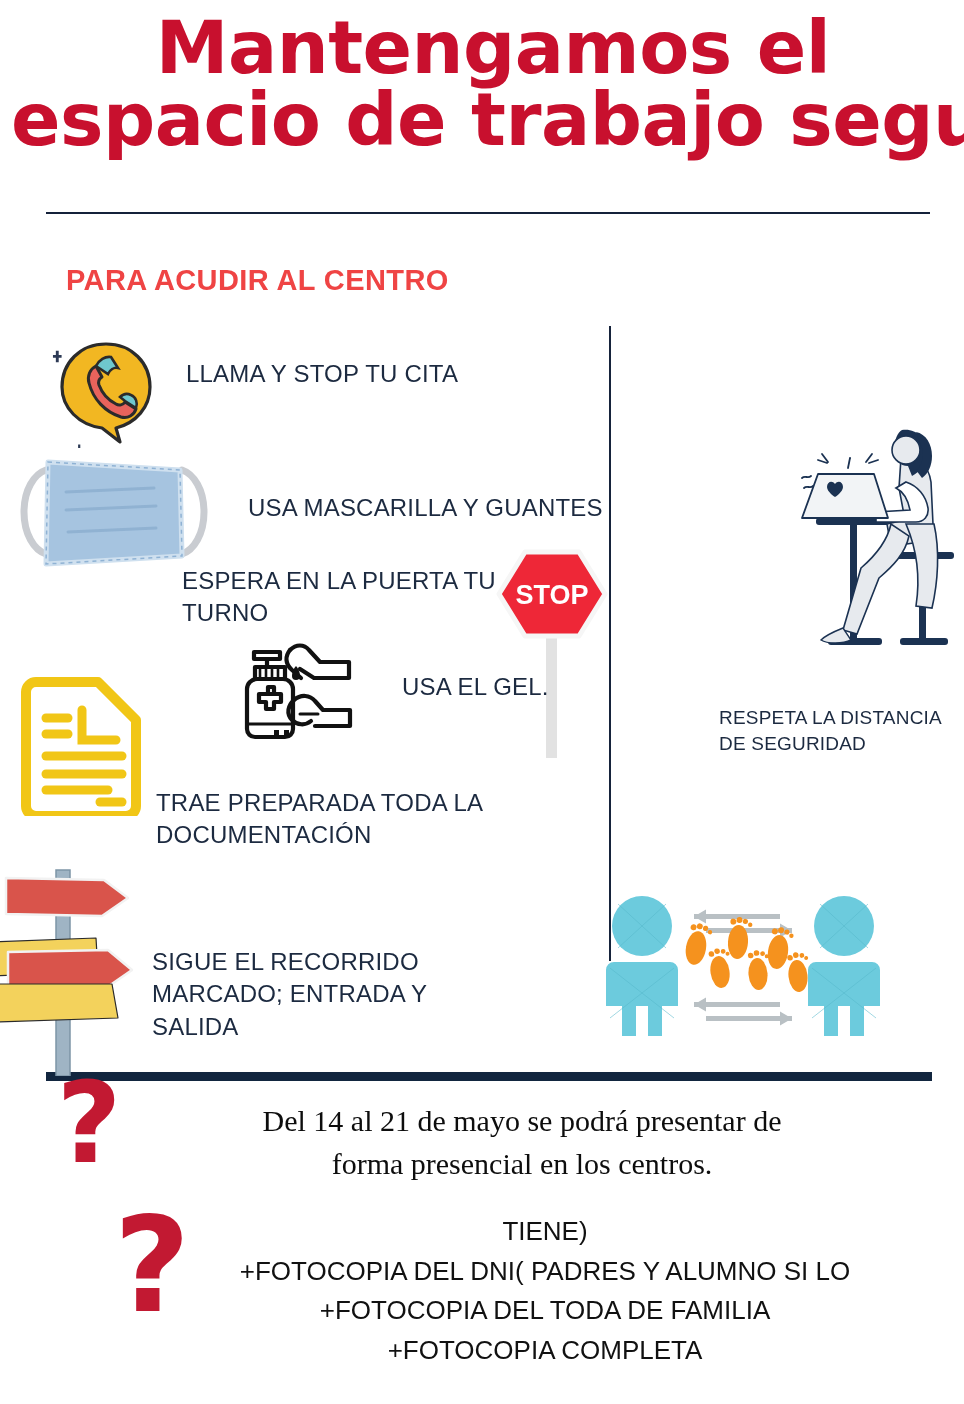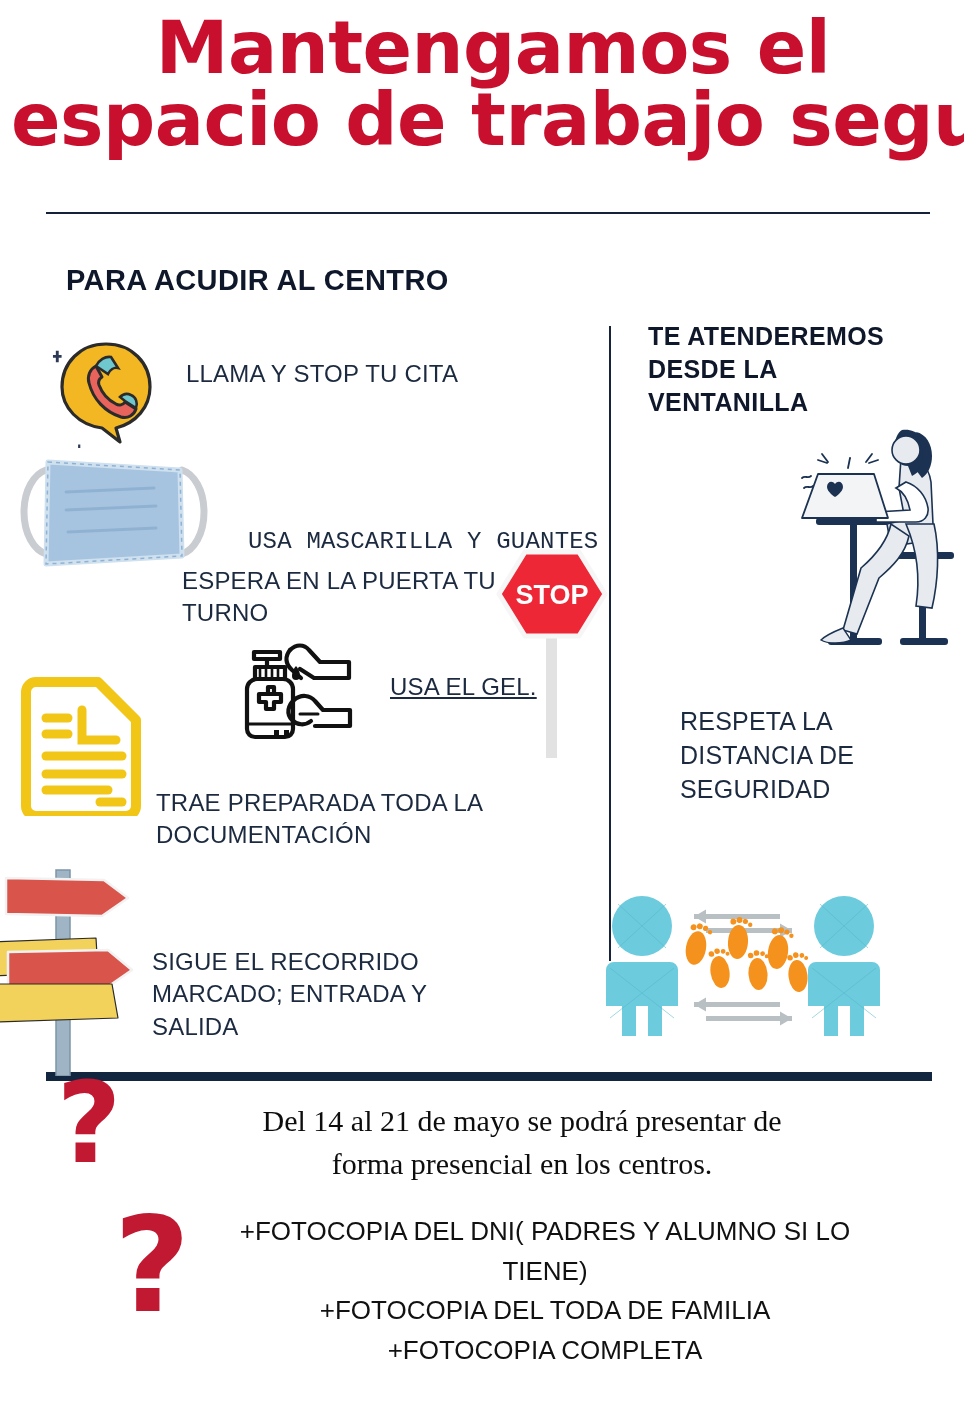--- a/index.html
+++ b/index.html
@@ -61,21 +61,21 @@
     left: 609px;
     top: 326px;
     width: 2px;
     height: 635px;
     background: #16233b;
   }
 
   
   .section-head {
     position: absolute;
-    color: #0f172a;
+    color: #ef4444;
     font-family: "Liberation Sans", sans-serif;
     font-weight: bold;
     letter-spacing: 0.4px;
   }
   #head-left {
     left: 66px;
     top: 264px;
     font-size: 29px;
   }
   #head-right {
@@ -90,26 +90,26 @@
   .caption {
     position: absolute;
     color: #1c2a40;
     font-family: "Liberation Sans", sans-serif;
     font-size: 24px;
     line-height: 1.35;
     letter-spacing: 0.2px;
   }
 
   #cap-cita       { left: 186px; top: 358px; width: 340px; }
-  #cap-mascarilla { left: 248px; top: 526px; width: 370px; font-family: Liberation Mono, monospace; }
+  #cap-mascarilla { left: 248px; top: 492px; width: 370px; }
   #cap-espera     { left: 150px; top: 565px; width: 330px; margin-left: 32px; }
-  #cap-gel        { left: 390px; top: 671px; width: 200px; text-decoration: underline; }
+  #cap-gel        { left: 402px; top: 671px; width: 200px; }
   #cap-doc        { left: 156px; top: 787px; width: 370px; }
   #cap-recorrido  { left: 152px; top: 946px; width: 300px; }
-  #cap-distancia  { left: 680px; top: 705px; width: 230px; font-size: 25px; }
+  #cap-distancia  { left: 719px; top: 705px; width: 230px; font-size: 19px; }
 
   
   #icon-phone { position: absolute; left: 40px; top: 330px; width: 128px; height: 118px; }
 
   
   #icon-mask { position: absolute; left: 4px; top: 448px; width: 220px; height: 128px; }
 
   
   #icon-stop { position: absolute; left: 495px; top: 548px; width: 114px; height: 212px; }
 
@@ -175,21 +175,20 @@
   <div class="title-block">
     <span class="title-line title-line-1">Mantengamos el</span>
     <span class="title-line title-line-2">espacio de trabajo seguro</span>
   </div>
 
   <div class="rule-thin"></div>
   <div class="divider-vert"></div>
   <div class="rule-thick"></div>
 
   <div class="section-head" id="head-left">PARA ACUDIR AL CENTRO</div>
-  <div class="section-head" id="head-right">TE ATENDEREMOS DESDE LA VENTANILLA</div>
 
   <svg id="icon-phone" viewBox="0 0 128 118">
     <path d="M66 14 C92 14 110 33 110 57 C110 77 96 93 76 98 L80 112 L62 98 C39 95 22 78 22 57 C22 33 40 14 66 14 Z" fill="#F2B722" stroke="#2b2b2b" stroke-width="3.2" stroke-linejoin="round"></path>
     <path d="M56 36 c-6 3 -9 10 -7 17 c4 16 16 29 32 34 c7 2 13 -2 15 -8 l-11 -7 c-2 3 -6 4 -9 2 c-8 -4 -14 -11 -17 -19 c-1 -3 0 -6 3 -8 Z" fill="#E8635C" stroke="#2b2b2b" stroke-width="3" stroke-linejoin="round"></path>
     <path d="M56 36 l12 8 c2 -4 6 -7 10 -6 l-7 -11 c-6 -1 -12 3 -15 9 Z" fill="#6FC8CE" stroke="#2b2b2b" stroke-width="2.6"></path>
     <path d="M85 71 l11 7 c2 -5 0 -11 -5 -13 c-4 -2 -8 -1 -11 2 Z" fill="#6FC8CE" stroke="#2b2b2b" stroke-width="2.6"></path>
     <g fill="#2d3a55">
       <path d="M18 18 h4 v-6 h4 v6 h4 v4 h-4 v6 h-4 v-6 h-4 z" transform="translate(0,12) scale(0.72)"></path>
       <path d="M18 18 h4 v-6 h4 v6 h4 v4 h-4 v6 h-4 v-6 h-4 z" transform="translate(140,20) scale(0.8)"></path>
       <path d="M18 18 h4 v-6 h4 v6 h4 v4 h-4 v6 h-4 v-6 h-4 z" transform="translate(6,122) scale(0.7)"></path>
@@ -397,19 +396,19 @@
   <svg id="qmark-2" viewBox="0 0 96 132">
     <text x="48" y="99" font-family="DejaVu Sans, sans-serif" font-size="132" font-weight="bold" fill="#C21932" text-anchor="middle">?</text>
   </svg>
 
   <div id="notice-main">
     <span class="notice-item">Del 14 al 21 de mayo se podrá presentar de</span>
     <span class="notice-item">forma presencial en los centros.</span>
   </div>
 
   <div id="notice-list">
+    <span class="notice-item">TIENE)</span>
     <span class="notice-item">+FOTOCOPIA DEL DNI( PADRES Y ALUMNO SI LO</span>
-    <span class="notice-item">TIENE)</span>
     <span class="notice-item">+FOTOCOPIA DEL TODA DE FAMILIA</span>
     <span class="notice-item">+FOTOCOPIA COMPLETA</span>
   </div>
 
 </div>
 
 </body></html>

